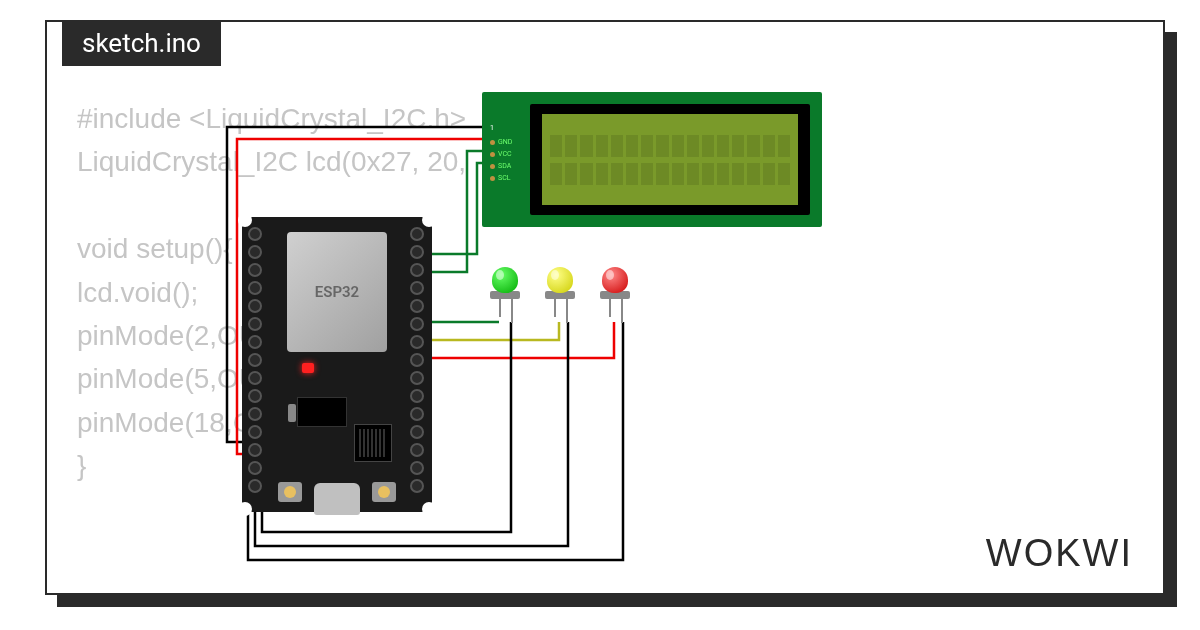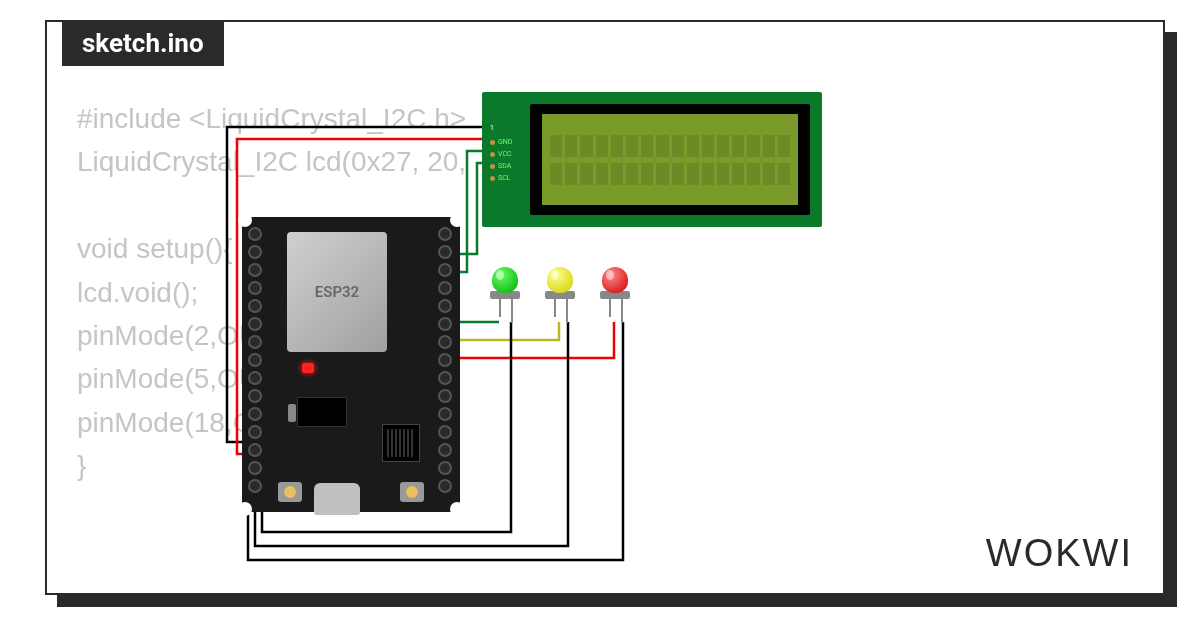--- a/index.html
+++ b/index.html
@@ -30,21 +30,21 @@
       z-index: -1;
     }
     .tab {
       position: absolute;
       top: -2px;
       left: 15px;
       background: #2a2a2a;
       color: #fff;
       padding: 8px 20px;
       font-size: 26px;
-      font-weight: 700;
+      font-weight: 400;
     }
     .code-area {
       position: absolute;
       top: 75px;
       left: 30px;
       color: #c5c5c5;
       font-size: 28px;
       line-height: 1.55;
       font-family: -apple-system, sans-serif;
       white-space: pre;
@@ -55,21 +55,21 @@
       left: 0;
       width: 100%;
       height: 100%;
     }
     
     
     .esp32 {
       position: absolute;
       top: 195px;
       left: 195px;
-      width: 218px;
+      width: 190px;
       height: 295px;
       background: #1a1a1a;
       border-radius: 10px;
     }
     .esp32-pin-row-left, .esp32-pin-row-right {
       position: absolute;
       top: 10px;
       width: 16px;
       display: flex;
       flex-direction: column;

